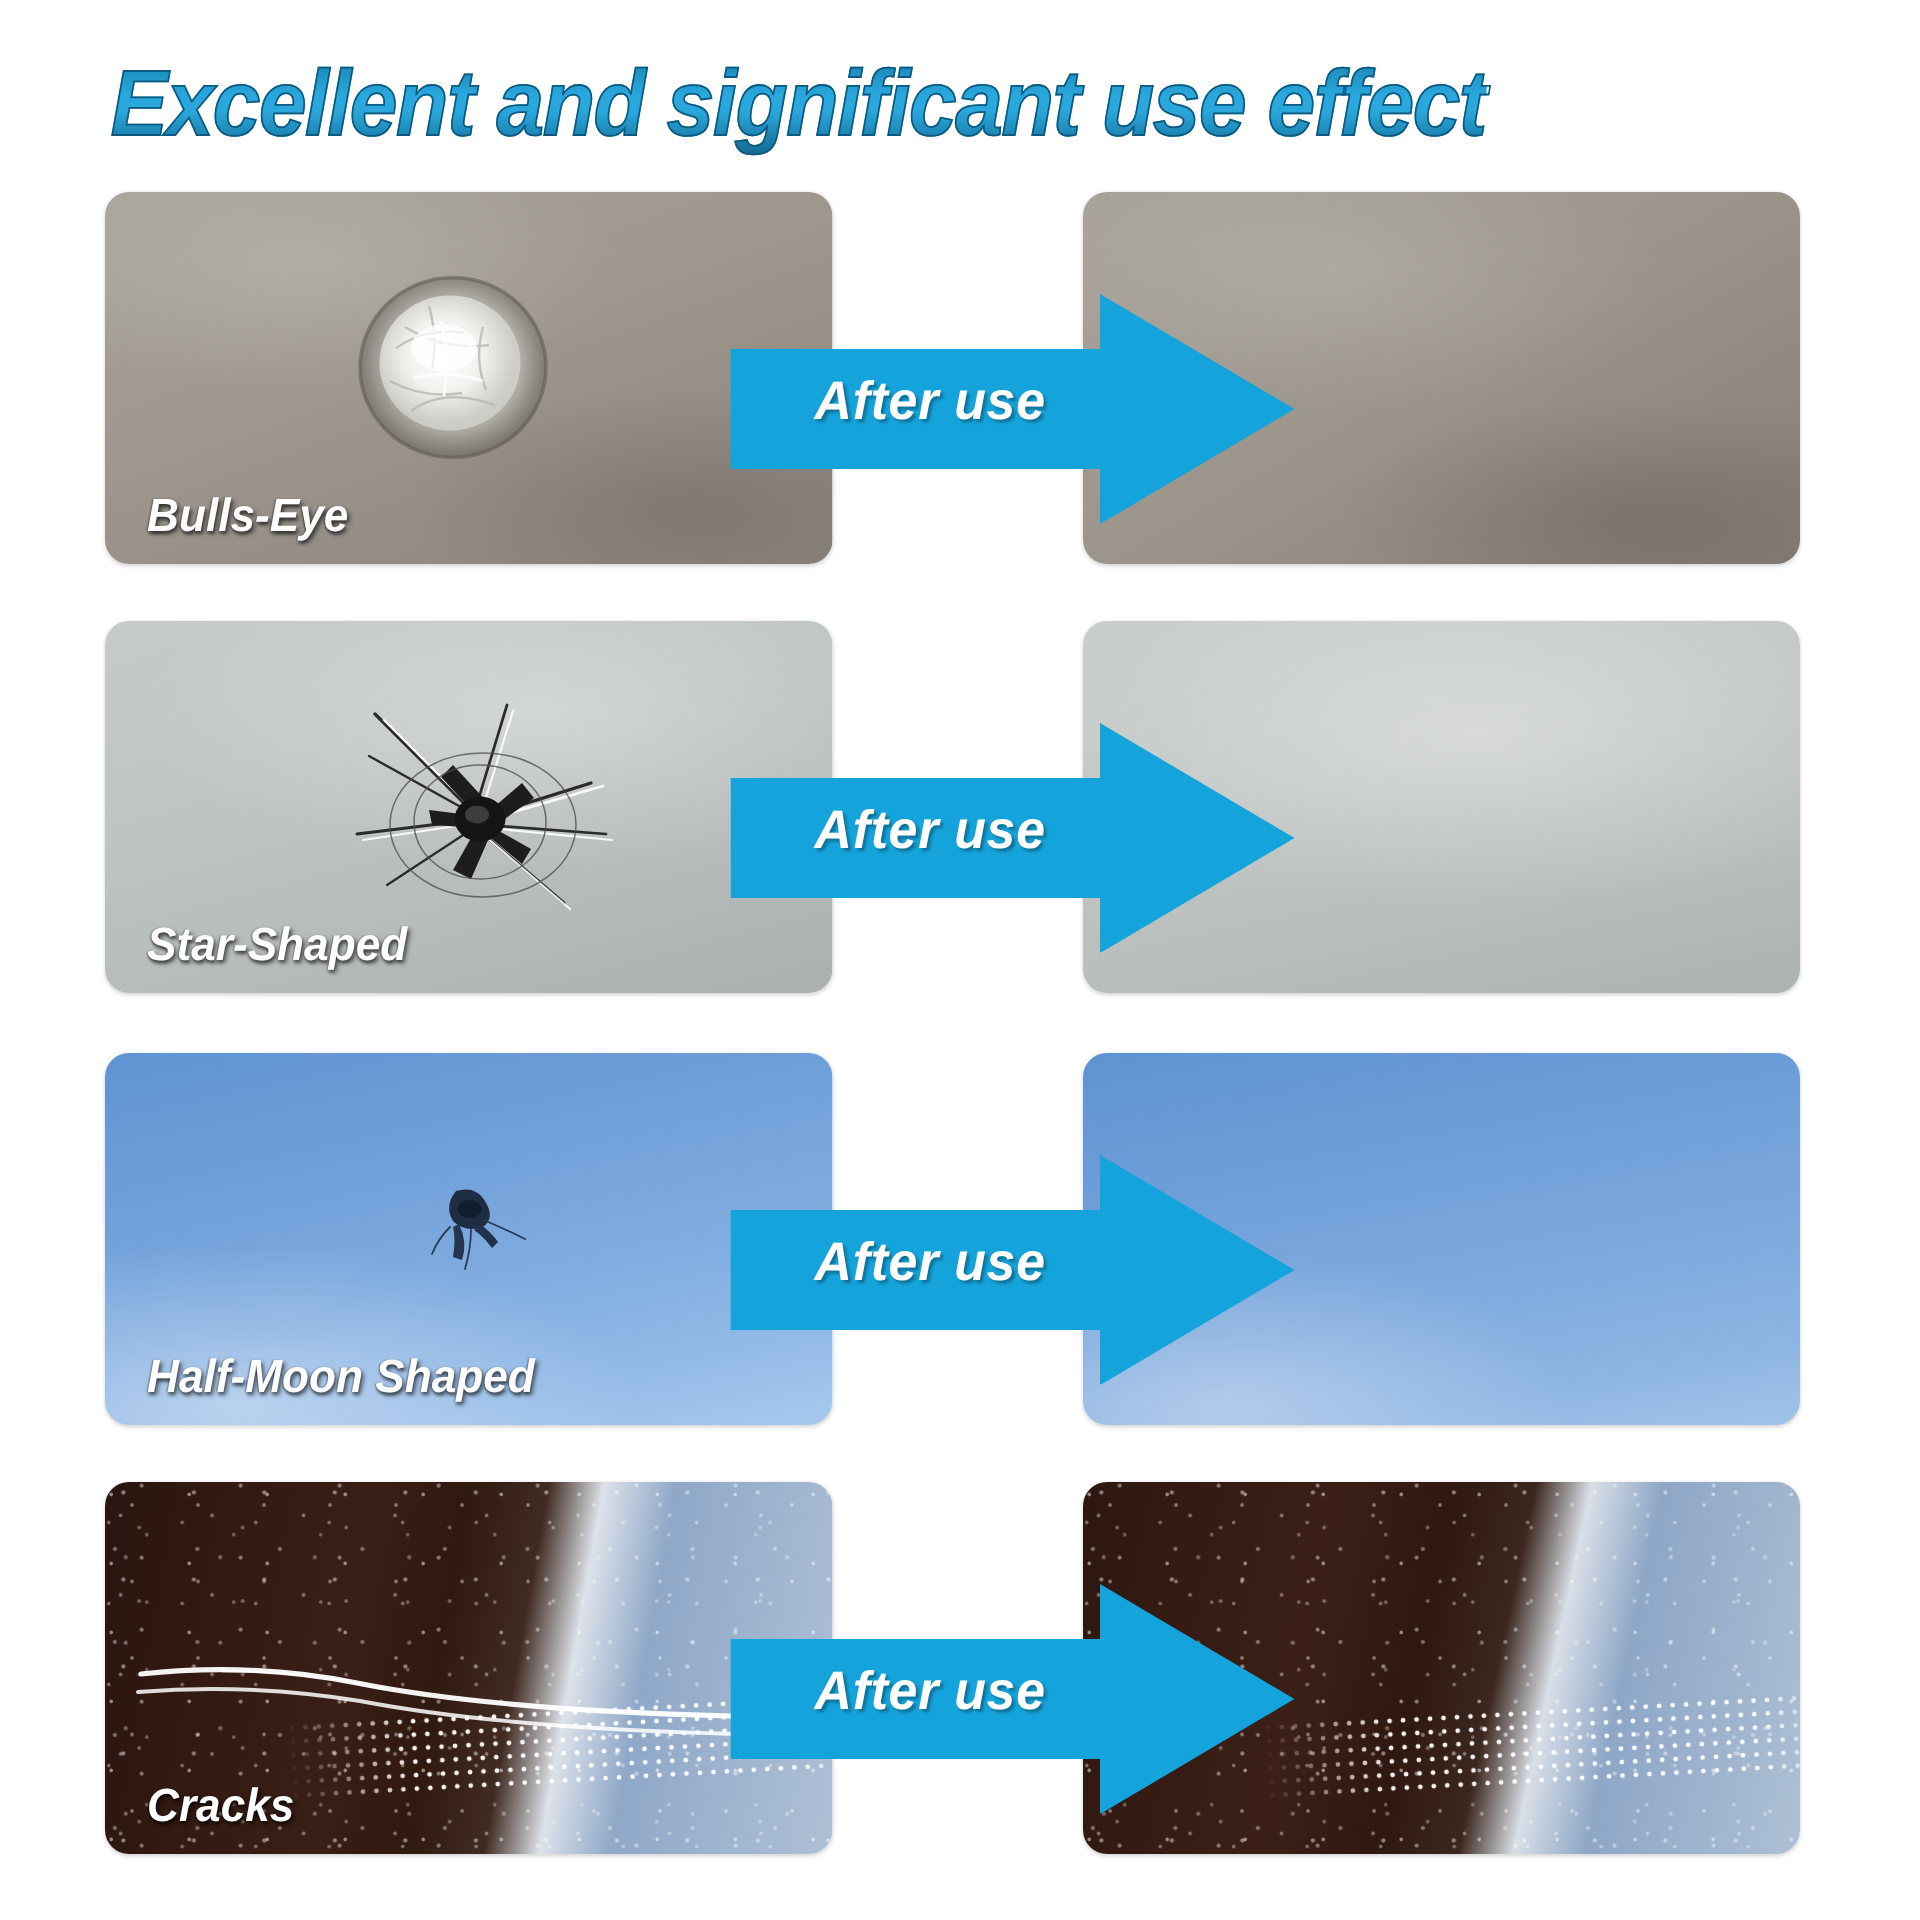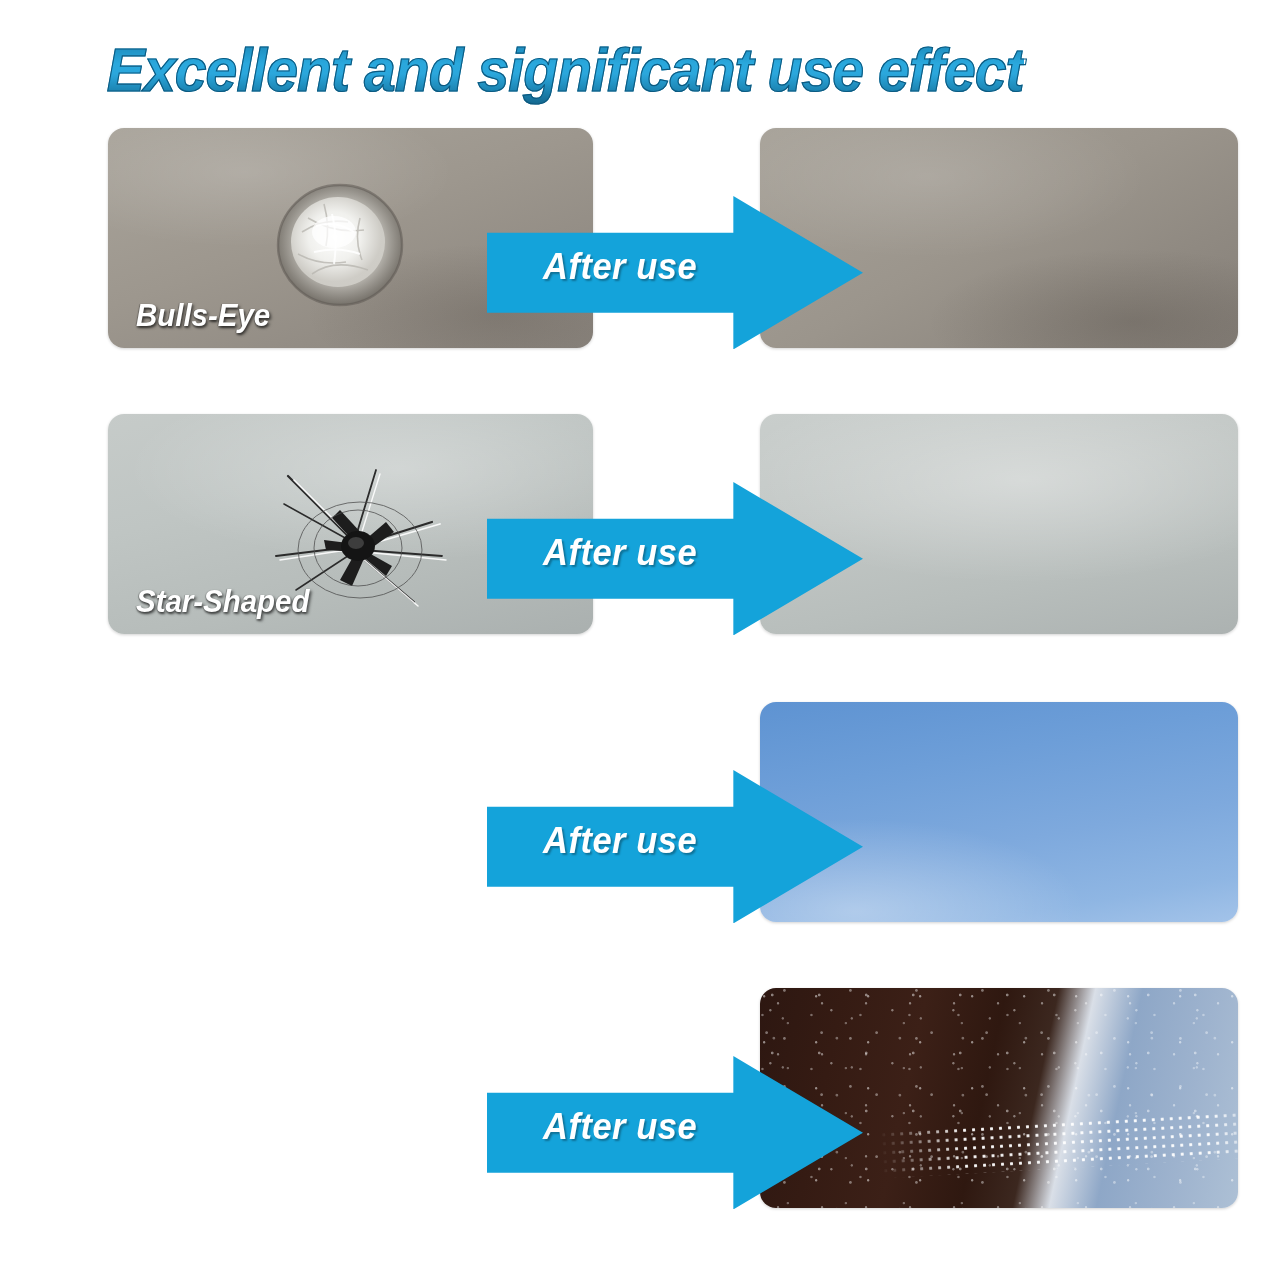--- a/index.html
+++ b/index.html
@@ -14,21 +14,21 @@
     overflow: hidden;
     font-family: "Liberation Sans", sans-serif;
   }
 
   
   .title-wrap {
     position: absolute;
     left: 0;
     top: 34px;
     width: 1064px;
-    text-align: right;
+    text-align: center;
   }
   .title {
     display: inline-block;
     font-family: "Liberation Sans", sans-serif;
     font-size: 62px;
     font-weight: bold;
     font-style: italic;
     letter-spacing: -1px;
     transform: scaleX(0.92);
     transform-origin: center;
@@ -62,25 +62,24 @@
     height: 248px;
   }
   .row-1 { top: 128px; }
   .row-2 { top: 414px; }
   .row-3 { top: 702px; }
   .row-4 { top: 988px; }
 
   .panel {
     position: absolute;
     top: 0;
-    height: 220px;
+    height: 248px;
     border-radius: 16px;
     overflow: hidden;
     box-shadow: 0 1px 3px rgba(0,0,0,0.18);
-    margin-left: 38px;
   }
   .panel-before {
     left: 70px;
     width: 485px;
   }
   .panel-after {
     left: 722px;
     width: 478px;
   }
 
@@ -373,35 +372,63 @@
       <div class="arrow-label">After use</div>
     </div>
 
     <div class="panel panel-after">
       <div class="panel-bg bg-gray-cool2"></div>
     </div>
   </div>
 
   <div class="row row-3">
 
+    <div class="panel panel-before">
+      <div class="panel-bg bg-sky"></div>
+      <svg class="damage damage-halfmoon" viewBox="0 0 76 66">
+        <path d="M24 6 Q38 2 44 14 Q50 24 42 30 Q30 34 22 26 Q16 16 24 6 Z" fill="#1f2d44"></path>
+        <path d="M26 28 Q32 40 28 52 L22 50 Q24 38 22 30 Z" fill="#24344d"></path>
+        <path d="M40 28 Q48 34 52 40 L48 44 Q42 36 36 32 Z" fill="#22324a"></path>
+        <g stroke="#2a3b55" stroke-width="1.2" fill="none" stroke-linecap="round">
+          <path d="M44 26 Q58 32 70 38"></path>
+          <path d="M20 30 Q12 38 8 48"></path>
+          <path d="M34 32 Q34 44 30 58"></path>
+        </g>
+        <ellipse cx="33" cy="18" rx="8" ry="6" fill="#0f1a2b" opacity="0.85"></ellipse>
+      </svg>
+      <div class="panel-label">Half-Moon Shaped</div>
+    </div>
 
     <div class="arrow-wrap">
       <svg class="arrow-svg" viewBox="0 0 348 142" preserveAspectRatio="none">
         <polygon points="0,34 228,34 228,0 348,71 228,142 228,108 0,108" fill="#14a3da"></polygon>
       </svg>
       <div class="arrow-label">After use</div>
     </div>
 
     <div class="panel panel-after">
       <div class="panel-bg bg-sky2"></div>
     </div>
   </div>
 
   <div class="row row-4">
 
+    <div class="panel panel-before">
+      <div class="panel-bg bg-foliage"></div>
+      <div class="speckle"></div>
+      <div class="frit"></div>
+      <svg class="damage damage-crack" viewBox="0 0 440 80">
+        <g fill="none" stroke="#ffffff" stroke-linecap="round">
+          <path d="M6 30 Q80 22 150 36 Q240 54 400 58" stroke-width="3.4" opacity="0.95"></path>
+          <path d="M4 42 Q78 36 152 48 Q246 66 404 70" stroke-width="2.6" opacity="0.85"></path>
+          <path d="M60 28 Q120 28 168 40" stroke-width="1.6" opacity="0.7"></path>
+        </g>
+      </svg>
+      <div class="panel-label">Cracks</div>
+    </div>
 
     <div class="arrow-wrap">
       <svg class="arrow-svg" viewBox="0 0 348 142" preserveAspectRatio="none">
         <polygon points="0,34 228,34 228,0 348,71 228,142 228,108 0,108" fill="#14a3da"></polygon>
       </svg>
       <div class="arrow-label">After use</div>
     </div>
 
     <div class="panel panel-after">
       <div class="panel-bg bg-foliage2"></div>

